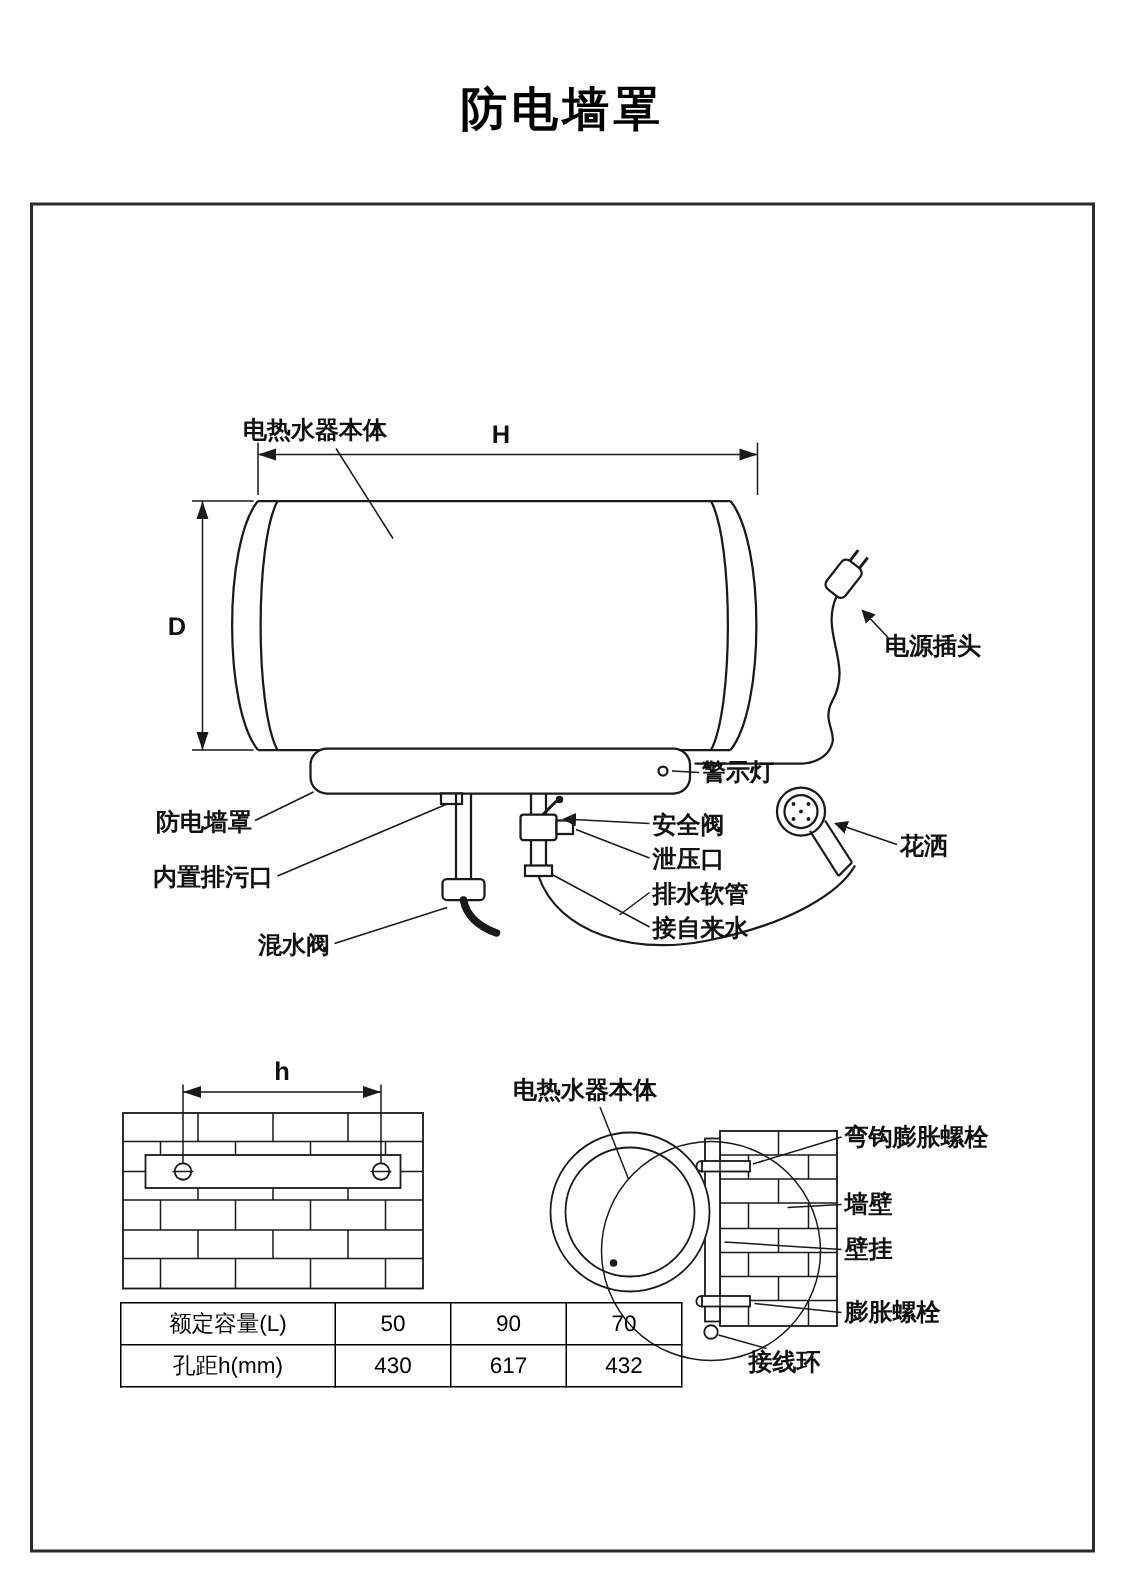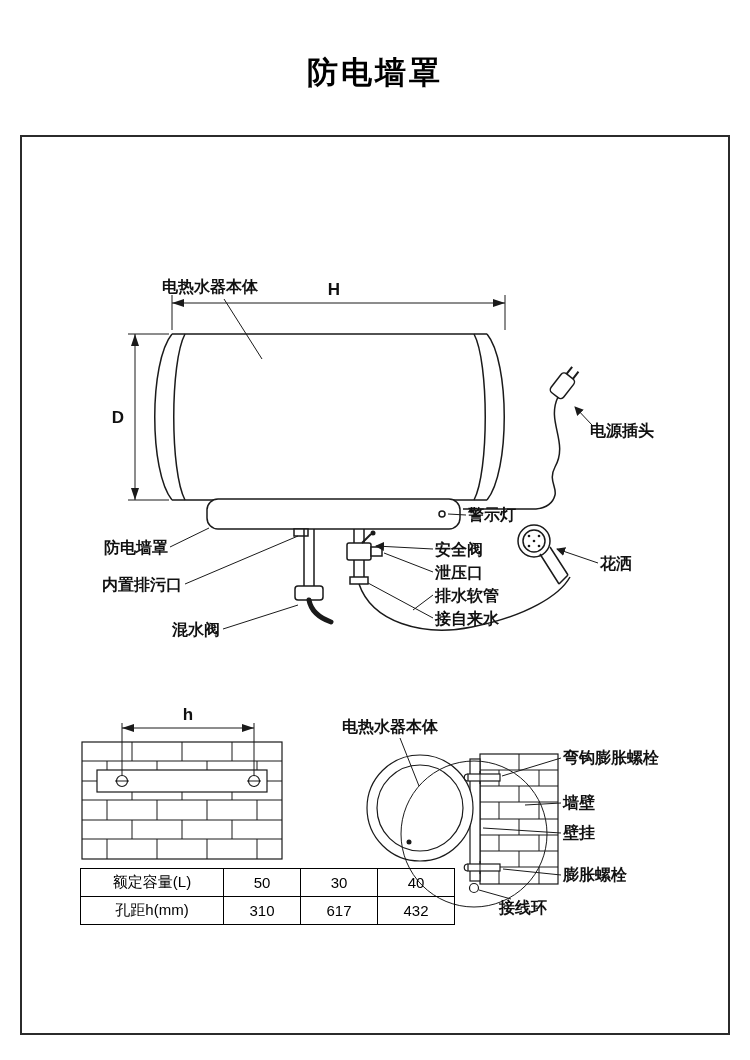--- a/index.html
+++ b/index.html
@@ -203,25 +203,25 @@
         <text x="477" y="776">接线环</text>
         <path stroke-width="1" d="M489,762 L457,753"></path>
       </g>
     </svg>
 
     <table class="spec-table">
       <tbody>
           <tr>
         <td class="lbl">额定容量(L)</td>
         <td>50</td>
-        <td>30</td>
-        <td>40</td>
+        <td>90</td>
+        <td>70</td>
       </tr>
       <tr>
         <td class="lbl">孔距h(mm)</td>
-        <td>310</td>
+        <td>430</td>
         <td>617</td>
         <td>432</td>
       </tr>
     </tbody>
       </table>
   </div>
 </div>
 
 </body></html>

